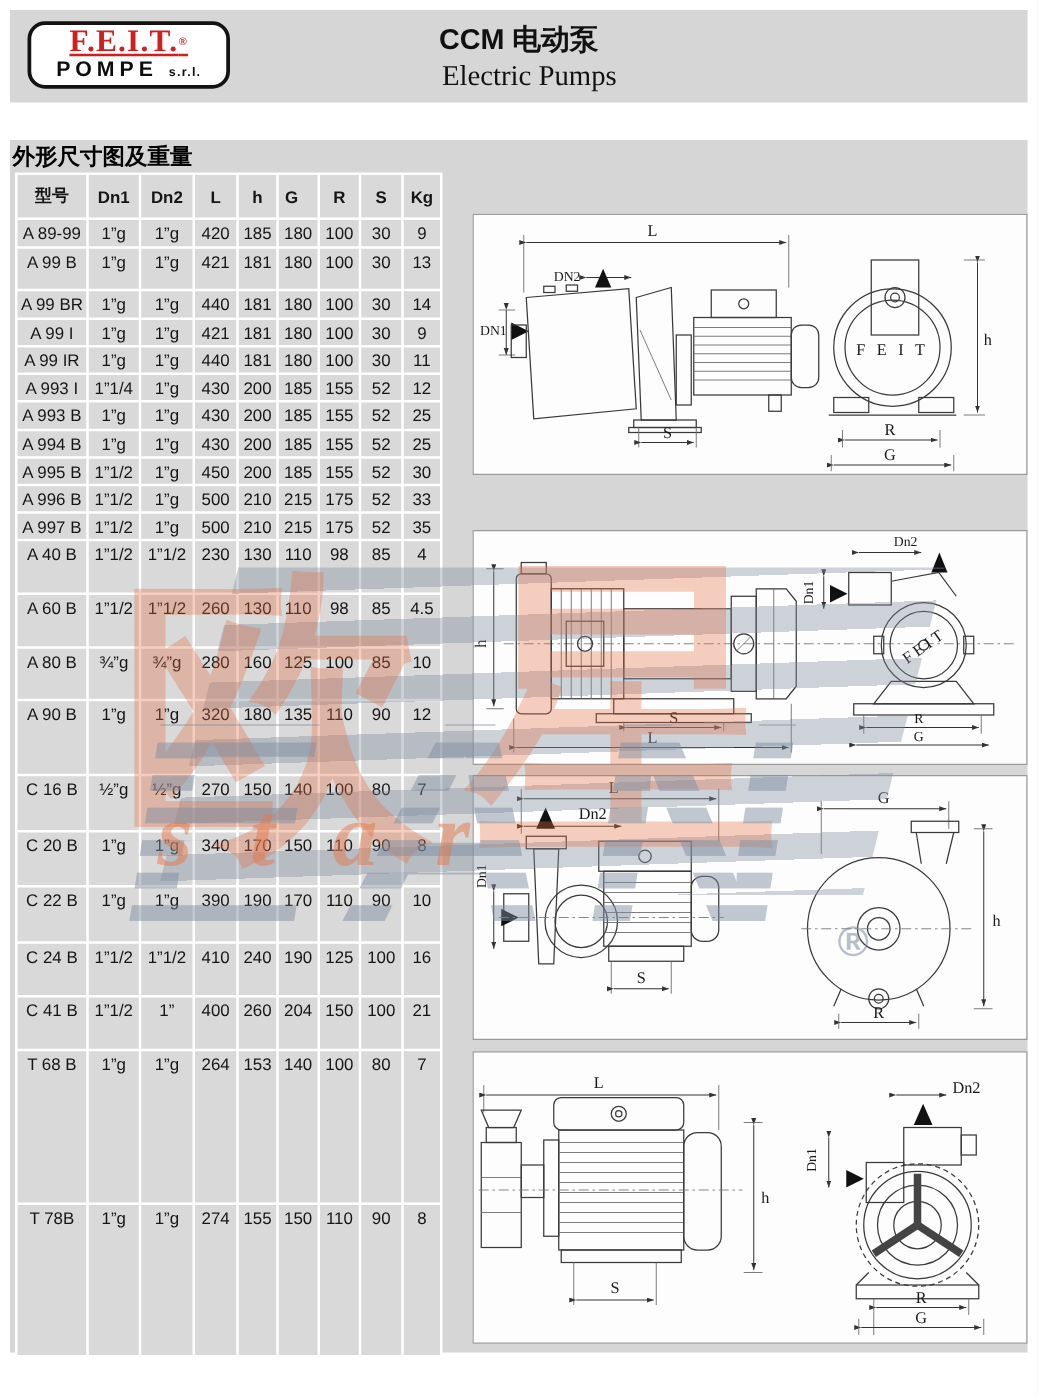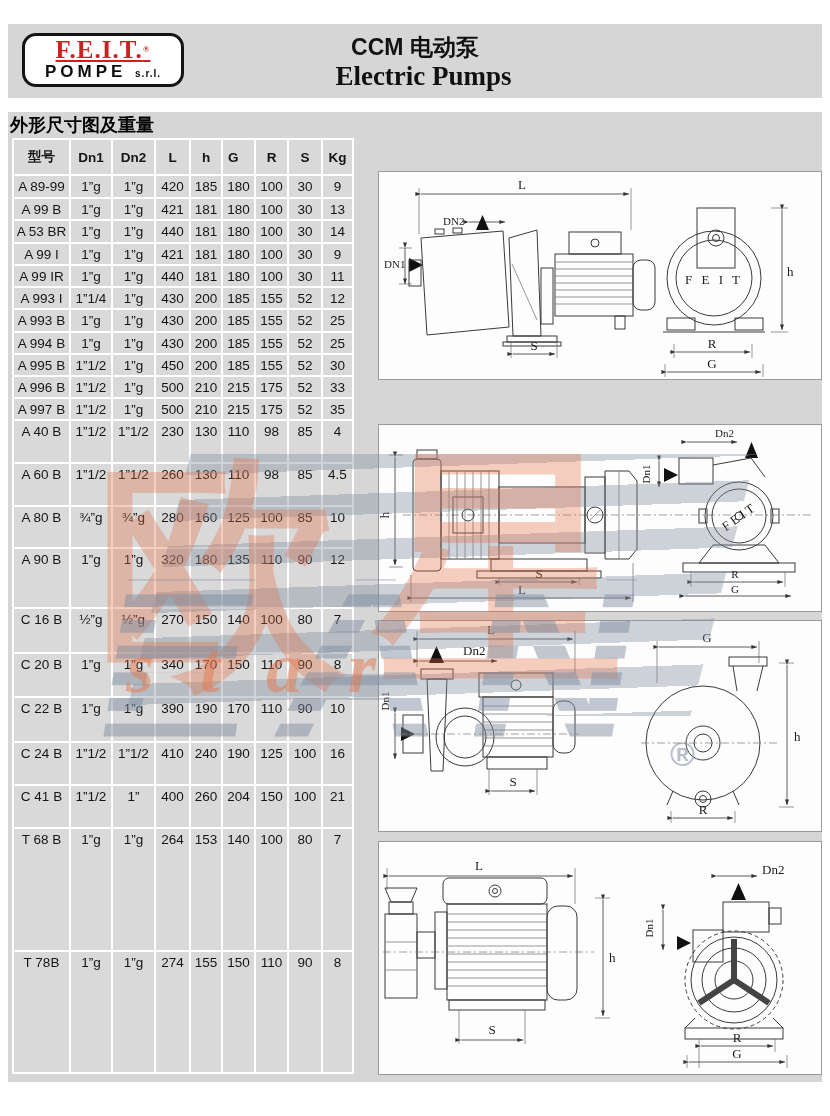--- a/index.html
+++ b/index.html
@@ -1,29 +1,29 @@
 <!DOCTYPE html>
 <html><head>
 <meta charset="utf-8">
 <style>
   html,body{margin:0;padding:0;background:#fff;}
   .page{position:relative;width:830px;height:1116px;background:#ffffff;overflow:hidden;
         font-family:"Liberation Sans",sans-serif;color:#111;}
   
-  .band{position:absolute;left:8px;top:24px;width:814px;height:74px;background:#d6d6d6;}
+  .band{position:absolute;left:8px;top:8px;width:814px;height:74px;background:#d6d6d6;}
   .logo{position:absolute;left:14px;top:9px;width:162px;height:54px;background:#fff;
         border:3px solid #131313;border-radius:14px;text-align:center;box-sizing:border-box;}
   .logo-feit{font-family:"Liberation Serif",serif;font-weight:bold;color:#cf1f1f;
         font-size:25px;line-height:27px;letter-spacing:1px;text-decoration:underline;}
   .logo-reg{font-size:9px;vertical-align:top;color:#cf1f1f;}
   .logo-pompe{font-weight:bold;color:#0d0d0d;font-size:17px;letter-spacing:4px;line-height:18px;}
   .logo-srl{font-size:10px;font-weight:bold;letter-spacing:1px;}
   .titles{position:absolute;left:0;right:0;top:7px;text-align:center;}
   .t-cn{font-size:23px;font-weight:bold;line-height:32px;}
-  .t-en{font-family:"Liberation Serif",serif;font-size:27px;font-weight:bold;line-height:27px;padding-left:17px;}
+  .t-en{font-family:"Liberation Serif",serif;font-size:23px;font-weight:normal;line-height:27px;padding-left:17px;}
   
   .content{position:absolute;left:8px;top:112px;width:814px;height:970px;background:#d6d6d6;}
   .section-title{position:absolute;left:2px;top:1px;font-size:18px;font-weight:bold;color:#000;}
   
   table.spec{position:absolute;left:4px;top:26px;border-collapse:separate;border-spacing:2px;
         background:#fff;table-layout:fixed;}
   table.spec th,table.spec td{background:#d9d9d9;font-size:13.5px;color:#151515;
         text-align:center;vertical-align:top;padding:3px 1px 0 1px;overflow:hidden;white-space:nowrap;}
   table.spec th{font-weight:bold;height:34px;vertical-align:middle;padding-top:0;}
   table.spec th.left{text-align:left;padding-left:5px;}
@@ -108,33 +108,33 @@
             <td class="model">A 89-99</td>
             <td class="dn">1”g</td>
             <td class="dn">1”g</td>
             <td>420</td>
             <td>185</td>
             <td>180</td>
             <td>100</td>
             <td>30</td>
             <td>9</td>
           </tr>
-          <tr style="height: 20px;">
+          <tr style="height: 32px;">
             <td class="model">A 99 B</td>
             <td class="dn">1”g</td>
             <td class="dn">1”g</td>
             <td>421</td>
             <td>181</td>
             <td>180</td>
             <td>100</td>
             <td>30</td>
             <td>13</td>
           </tr>
           <tr style="height: 21px;">
-            <td class="model">A 53 BR</td>
+            <td class="model">A 99 BR</td>
             <td class="dn">1”g</td>
             <td class="dn">1”g</td>
             <td>440</td>
             <td>181</td>
             <td>180</td>
             <td>100</td>
             <td>30</td>
             <td>14</td>
           </tr>
           <tr style="height: 20px;">

